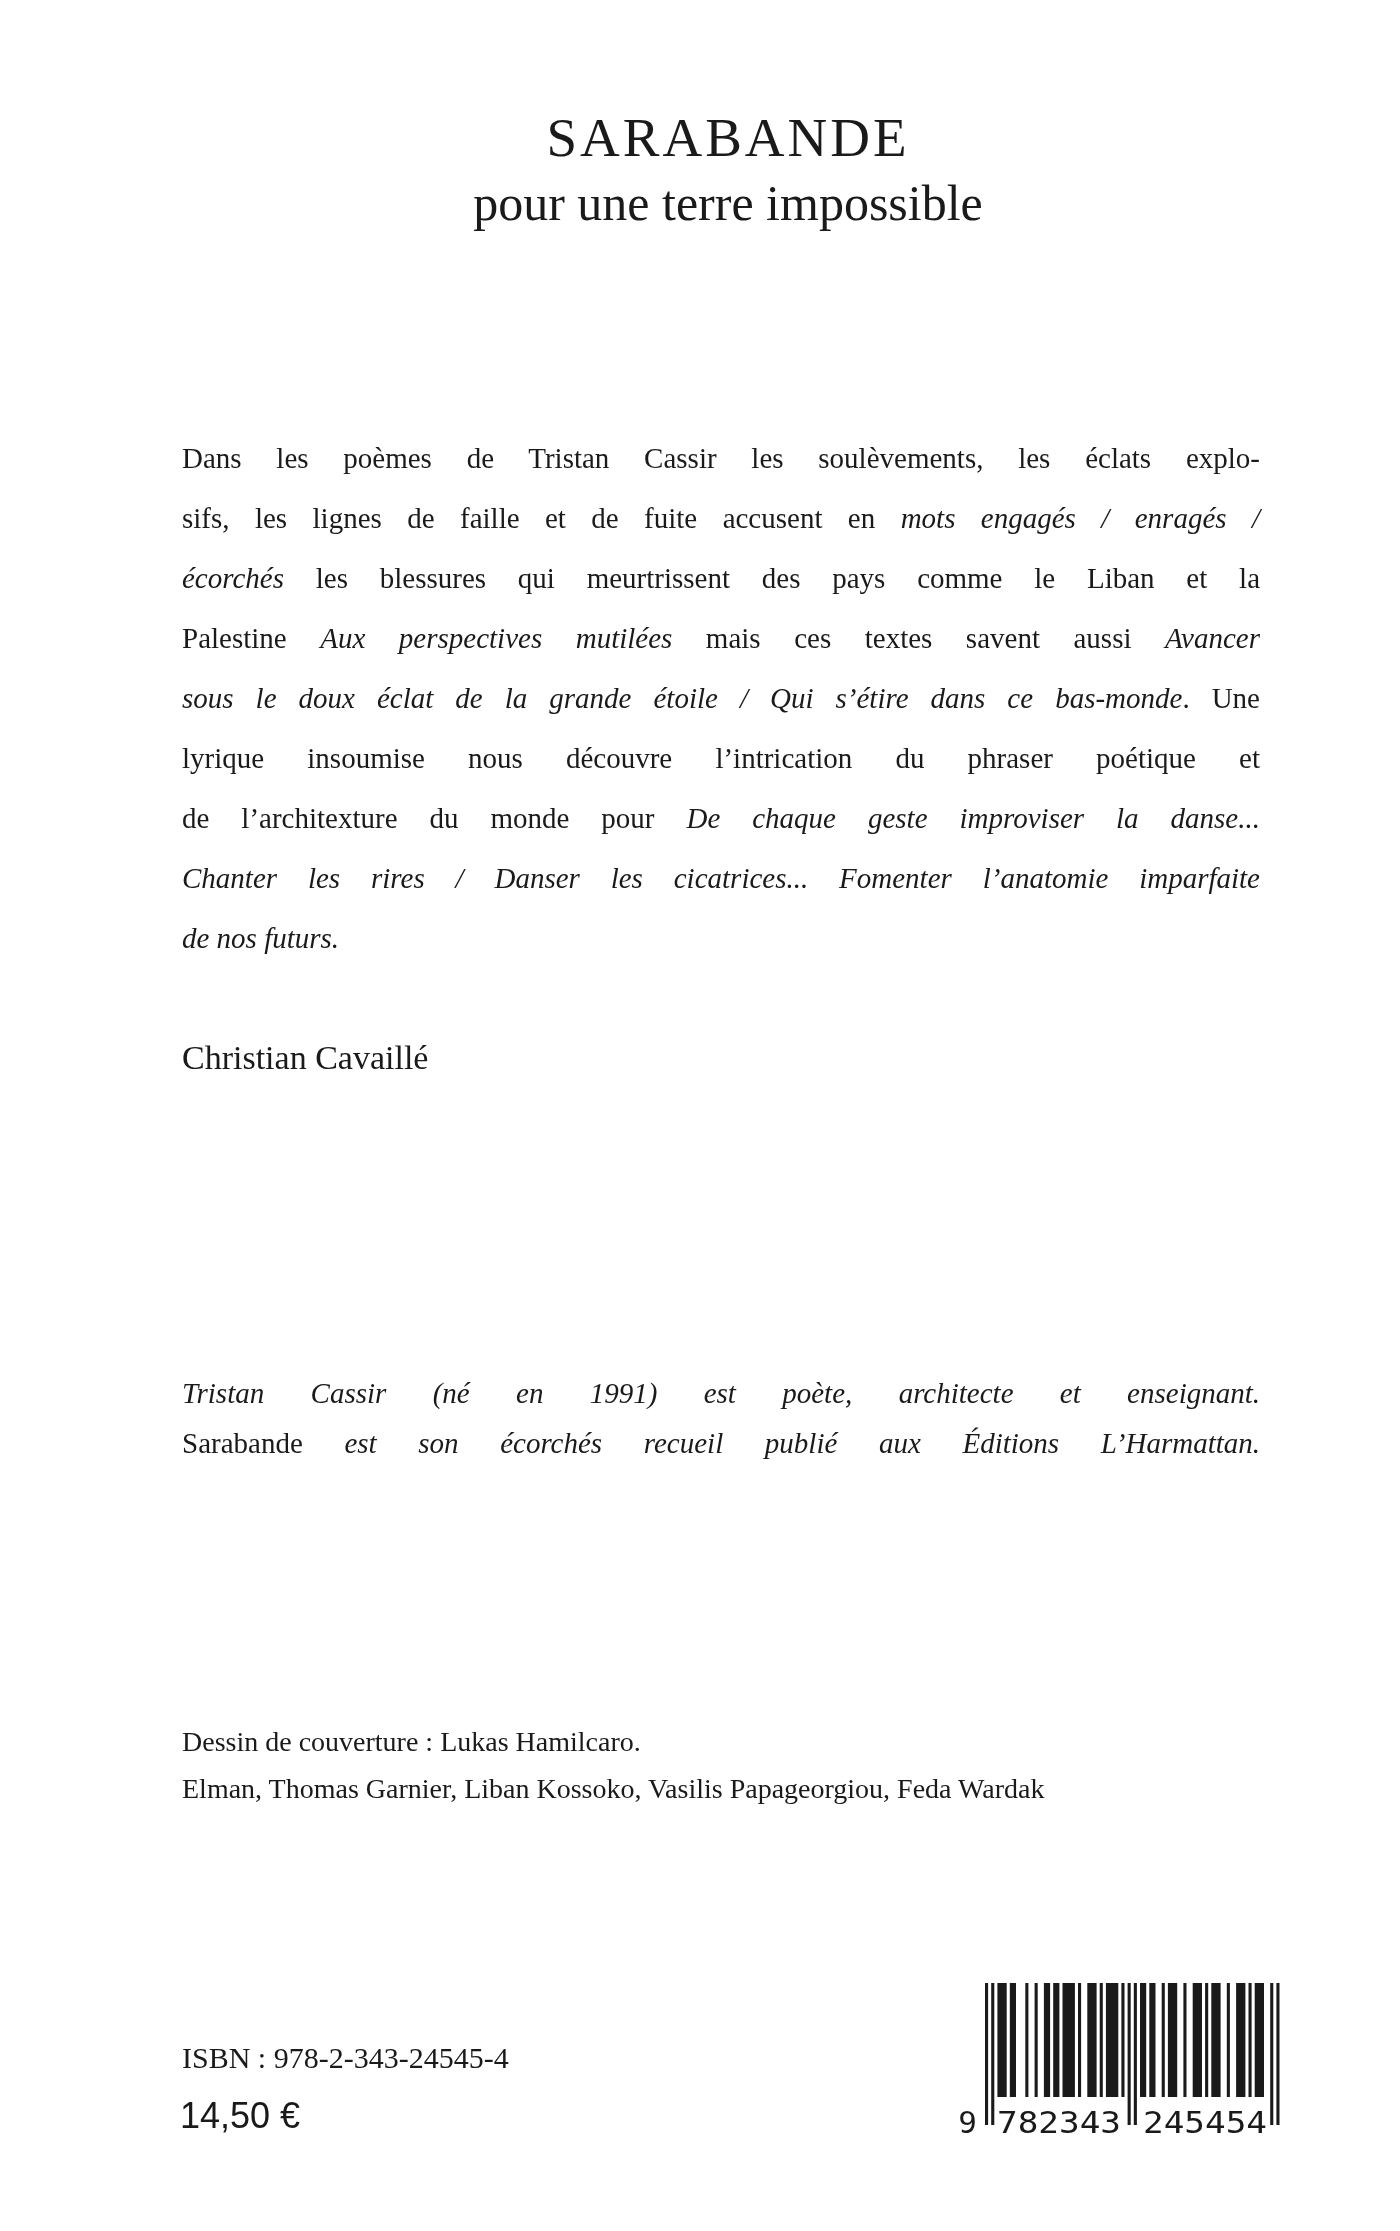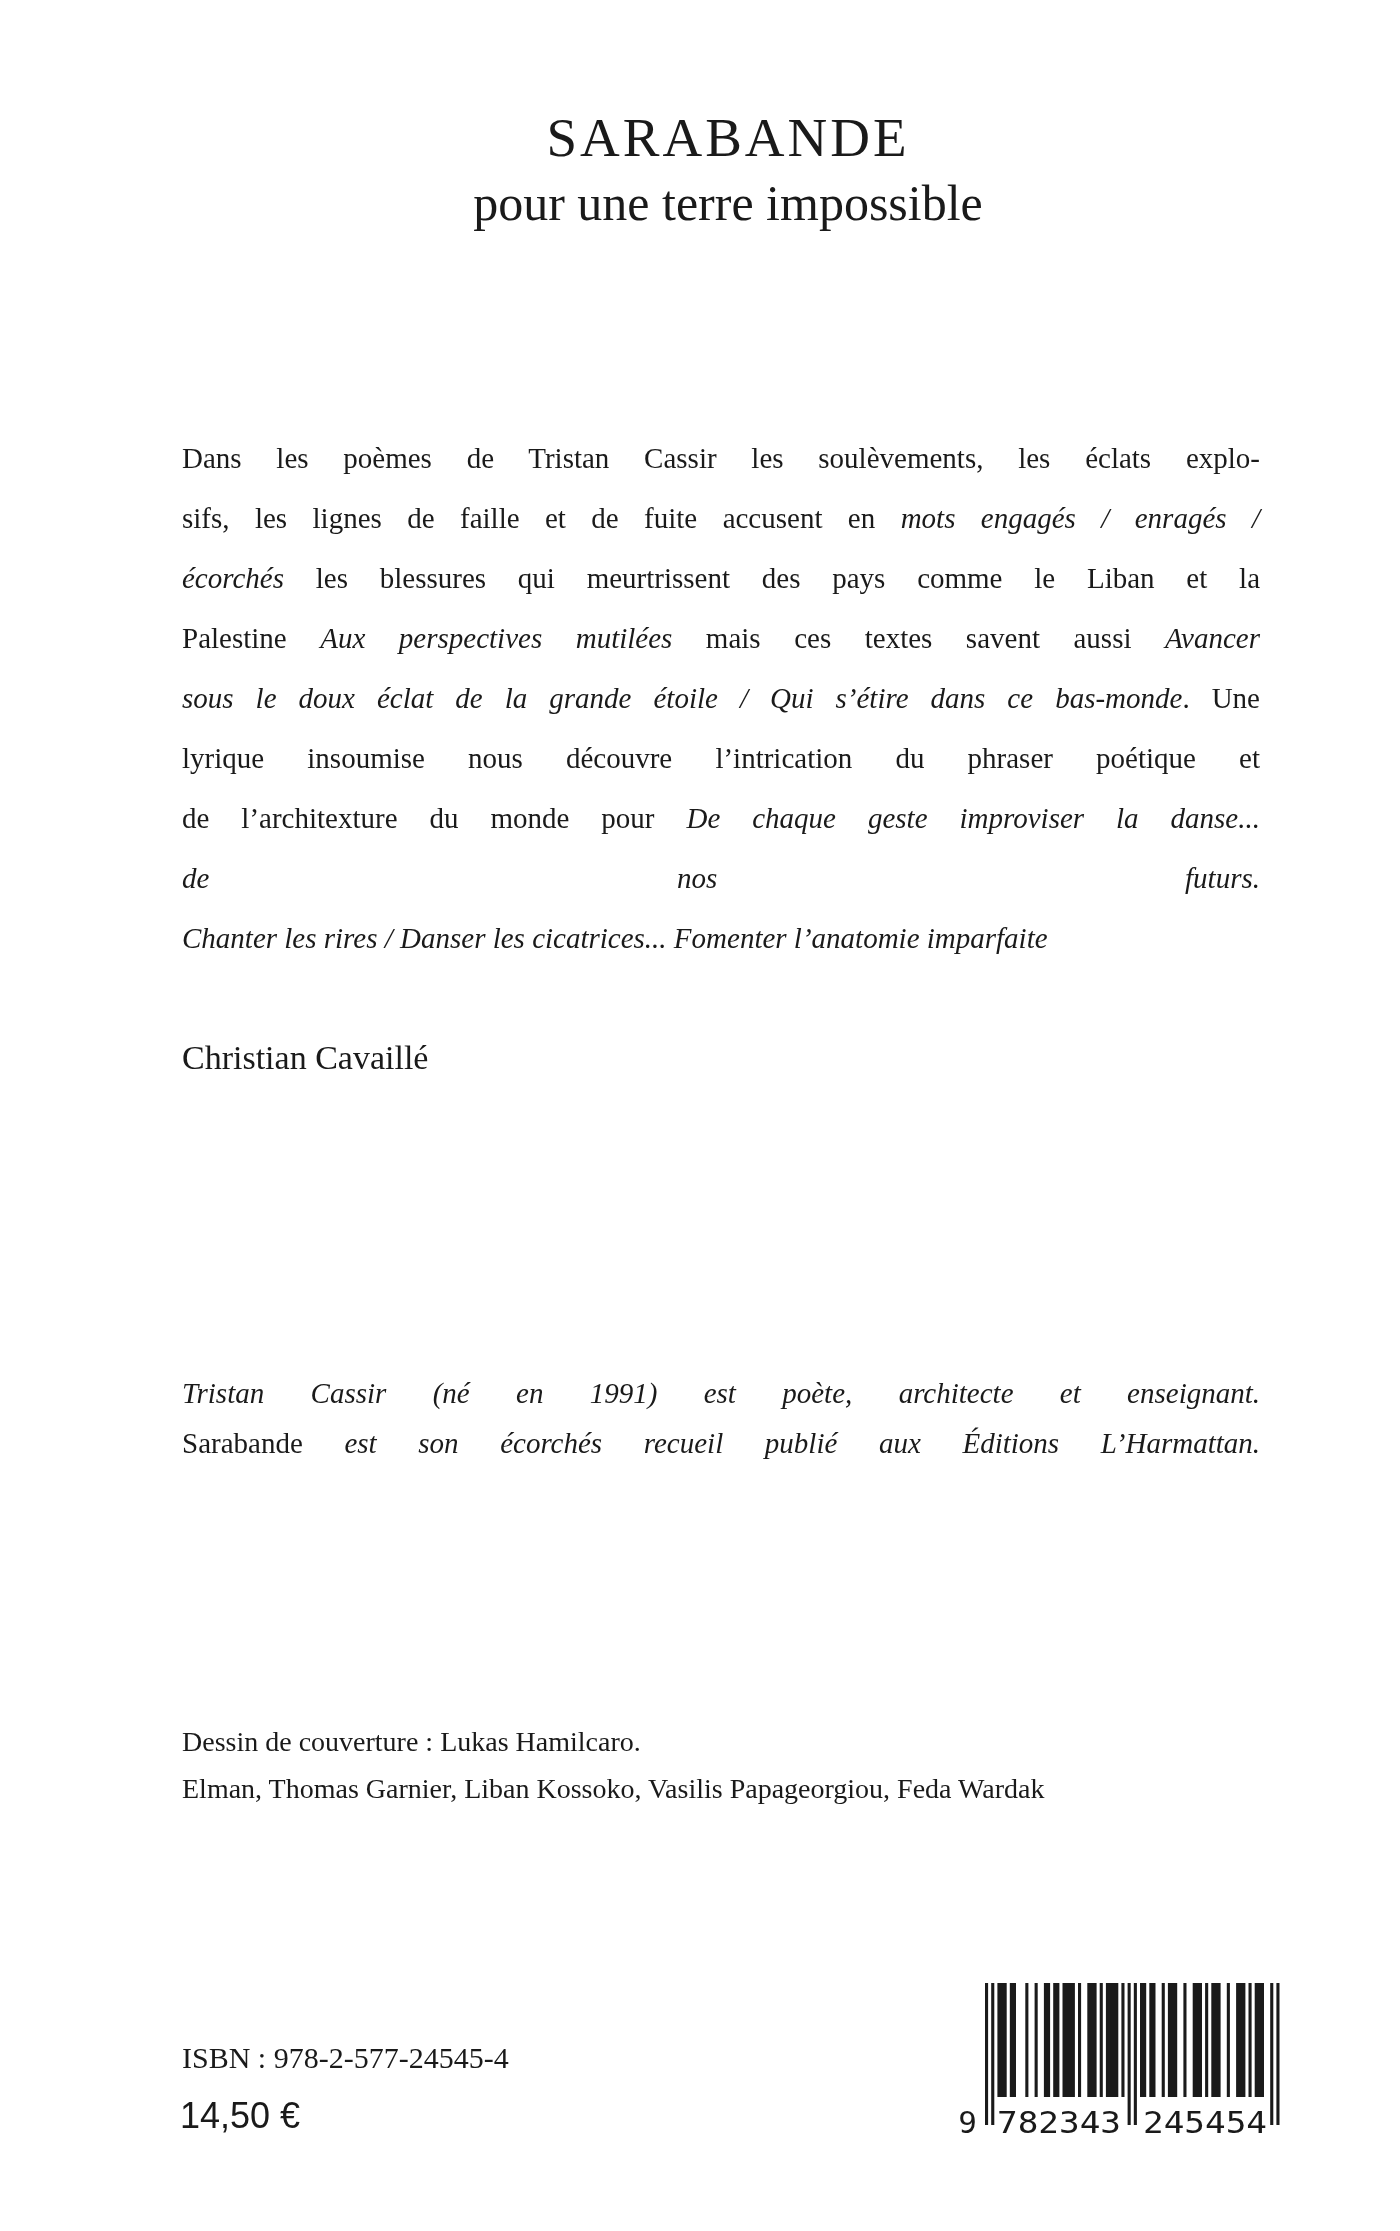--- a/index.html
+++ b/index.html
@@ -106,37 +106,37 @@
   </div>
 
   <div class="synopsis">
       <div class="line"><span style="font-style: normal;">Dans les poèmes de Tristan Cassir les soulèvements, les éclats explo-</span></div>
       <div class="line"><span style="font-style: normal;">sifs, les lignes de faille et de fuite accusent en </span><span style="font-style: italic;">mots engagés / enragés /</span></div>
       <div class="line"><span style="font-style: italic;">écorchés</span><span style="font-style: normal;"> les blessures qui meurtrissent des pays comme le Liban et la</span></div>
       <div class="line"><span style="font-style: normal;">Palestine </span><span style="font-style: italic;">Aux perspectives mutilées</span><span style="font-style: normal;"> mais ces textes savent aussi </span><span style="font-style: italic;">Avancer</span></div>
       <div class="line"><span style="font-style: italic;">sous le doux éclat de la grande étoile / Qui s’étire dans ce bas-monde</span><span style="font-style: normal;">. Une</span></div>
       <div class="line"><span style="font-style: normal;">lyrique insoumise nous découvre l’intrication du phraser poétique et</span></div>
       <div class="line"><span style="font-style: normal;">de l’architexture du monde pour </span><span style="font-style: italic;">De chaque geste improviser la danse...</span></div>
+      <div class="line"><span style="font-style: italic;">Chanter les rires / Danser les cicatrices... Fomenter l’anatomie imparfaite</span></div>
       <div class="line"><span style="font-style: italic;">de nos futurs.</span></div>
-      <div class="line"><span style="font-style: italic;">Chanter les rires / Danser les cicatrices... Fomenter l’anatomie imparfaite</span></div>
     </div>
 
   <div class="signature">Christian Cavaillé</div>
 
   <div class="bio">
       <div class="line"><span style="font-style: italic;">Tristan Cassir (né en 1991) est poète, architecte et enseignant.</span></div>
       <div class="line"><span style="font-style: normal;">Sarabande</span><span style="font-style: italic;"> est son écorchés recueil publié aux Éditions L’Harmattan.</span></div>
     </div>
 
   <div class="credits">
       <div class="line"><span style="font-style: normal;">Dessin de couverture : Lukas Hamilcaro.</span></div>
       <div class="line"><span style="font-style: normal;">Elman, Thomas Garnier, Liban Kossoko, Vasilis Papageorgiou, Feda Wardak</span></div>
     </div>
 
-  <div class="isbn">ISBN : 978-2-577-24545-4</div>
+  <div class="isbn">ISBN : 978-2-343-24545-4</div>
 
   <div class="price">14,50 €</div>
 
   <svg class="barcode" width="330" height="152" viewBox="-34 0 330 152" xmlns="http://www.w3.org/2000/svg">
       <rect x="0.00" y="0" width="3.10" height="142"></rect>
       <rect x="6.20" y="0" width="3.10" height="142"></rect>
       <rect x="12.40" y="0" width="9.30" height="114"></rect>
       <rect x="24.80" y="0" width="6.20" height="114"></rect>
       <rect x="40.30" y="0" width="3.10" height="114"></rect>
       <rect x="49.60" y="0" width="3.10" height="114"></rect>

